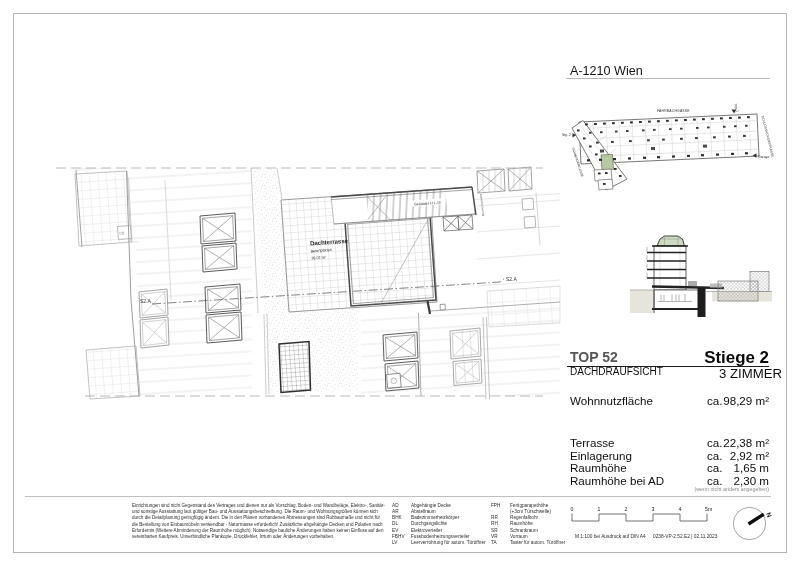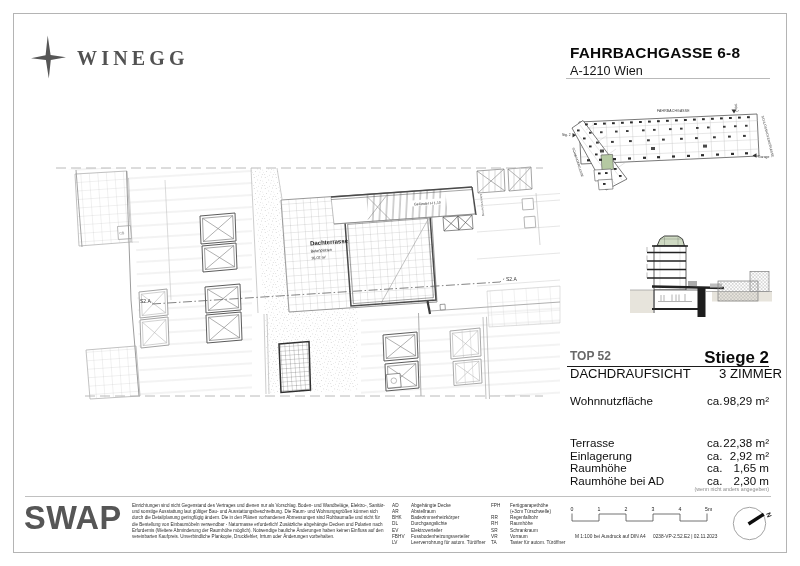--- a/index.html
+++ b/index.html
@@ -9,30 +9,21 @@
 #plan{filter:grayscale(1);}
 #page > div{filter:grayscale(1);}
 .gs{filter:grayscale(1);}
 </style>
 </head>
 <body>
 <div id="page">
 
 <div class="abs" style="left:13px;top:13px;width:772px;height:538px;border:1px solid #b4b4b4;"></div>
 
-<div class="abs" style="left:29px;top:35px;width:200px;height:46px;">
-<svg width="200" height="46" viewBox="0 0 200 46">
-
-<path d="M18.7 0.5 L21.6 19.9 L37 22.3 L21.8 24.9 L19.8 43.5 L16.9 25.1 L2 23.2 L16.6 20.3 Z" fill="#55565a"></path>
-
-<text x="48" y="30" font-family="Liberation Serif,serif" font-weight="bold" font-size="20" letter-spacing="4.2" fill="#515257">WINEGG</text>
-</svg>
-</div>
-
-<div class="abs" style="left:570px;top:44.5px;font-size:15.4px;font-weight:bold;color:#0a0a0a;line-height:1;letter-spacing:0.2px;">FAHRBACHGASSE 6-8</div>
+
 
 <div class="abs" style="left:570px;top:65px;font-size:12.6px;color:#141414;line-height:1;">A-1210 Wien</div>
 
 <div class="abs" style="left:566px;top:77.5px;width:204px;height:1px;background:#b9b9b9;"></div>
 
 <svg class="abs" style="left:0;top:0" width="800" height="566" viewBox="0 0 800 566" fill="none">
 <defs>
 <pattern id="roofl" width="12" height="12" patternUnits="userSpaceOnUse" patternTransform="rotate(-3.5)">
           <path d="M0 6 H12" stroke="#d0d0d0" stroke-width="0.5"></path>
         </pattern>
@@ -448,28 +439,28 @@
 <g>
 <circle cx="749.5" cy="523.5" r="16.2" fill="#fff" stroke="#9a9a9a" stroke-width="0.9"></circle>
 <path d="M748.5,524 L763.8,514.2" stroke="#0d0d0d" stroke-width="3.4"></path>
 <text class="gs" x="766" y="513.5" font-size="6.4" font-weight="bold" fill="#111" transform="rotate(68 766 513.5)">N</text>
 </g>
 </g>
 </svg>
 
 <div class="abs" style="left:570px;top:350px;width:199px;">
 
-  <div class="abs" style="left:0;top:0;font-size:12px;font-weight:bold;color:#ef4444;line-height:1;">TOP 52</div>
+  <div class="abs" style="left:0;top:0;font-size:14px;font-weight:bold;color:#0369a1;line-height:1;">TOP 52</div>
 
   <div class="abs" style="right:0;top:0;font-size:16.9px;font-weight:bold;color:#0a0a0a;line-height:1;">Stiege 2</div>
 </div>
 
 <div class="abs" style="left:567px;top:366px;width:202px;height:1.3px;background:#1c1c1c;"></div>
 
-<div class="abs" style="left:570px;top:367.3px;font-size:13px;color:#0e0e0e;line-height:1;">DACHDRAUFSICHT</div>
+<div class="abs" style="left:570px;top:367.3px;font-size:10px;color:#0e0e0e;line-height:1;">DACHDRAUFSICHT</div>
 
 <div class="abs" style="left:707px;top:367.3px;font-size:13.2px;color:#0e0e0e;line-height:1;margin-left:12px;">3 ZIMMER</div>
 
 <div class="abs" style="left:570px;top:395.2px;width:199px;font-size:11.6px;color:#0e0e0e;line-height:1;">
   <span class="abs" style="left:0;top:0;">Wohnnutzfläche</span>
   <span class="abs" style="left:137px;top:0;">ca.</span>
   <span class="abs" style="right:0;top:0;">98,29 m²</span>
 </div>
 
 <div class="abs" style="left:570px;top:436.9px;width:199px;font-size:11.6px;color:#0e0e0e;">
@@ -488,21 +479,20 @@
 
   <div class="abs" style="left:0;top:38.25px;line-height:1;">Raumhöhe bei AD</div>
   <div class="abs" style="left:137px;top:38.25px;line-height:1;">ca.</div>
   <div class="abs" style="right:0;top:38.25px;line-height:1;">2,30 m</div>
 
   <div class="abs" style="right:0;top:49.8px;line-height:1;font-size:5.3px;color:#8a8a8a;">(wenn nicht anders angegeben)</div>
 </div>
 
 <div class="abs" style="left:25px;top:496px;width:746px;height:1px;background:#c0c0c0;"></div>
 
-<div class="abs" style="left:24px;top:502px;font-size:32.5px;font-weight:bold;color:#54565b;line-height:1;letter-spacing:0.5px;">SWAP</div>
 
 <div class="abs" style="left:132px;top:502.5px;font-size:4.55px;line-height:6.35px;color:#2e2e2e;white-space:nowrap;">
 Einrichtungen sind nicht Gegenstand des Vertrages und dienen nur als Vorschlag. Boden- und Wandbeläge, Elektro-, Sanitär-<br>
 und sonstige Ausstattung laut gültiger Bau- und Ausstattungsbeschreibung. Die Raum- und Wohnungsgrößen können sich<br>
 durch die Detailplanung geringfügig ändern. Die in den Plänen vorhandenen Abmessungen sind Rohbaumaße und nicht für<br>
 die Bestellung von Einbaumöbeln verwendbar - Naturmasse erforderlich! Zusätzliche abgehängte Decken und Polarien nach<br>
 Erfordernis (Weitere Abminderung der Raumhöhe möglich). Notwendige bauliche Änderungen haben keinen Einfluss auf den<br>
 vereinbarten Kaufpreis. Unverbindliche Plankopie, Druckfehler, Irrtum oder Änderungen vorbehalten.
 </div>
 

